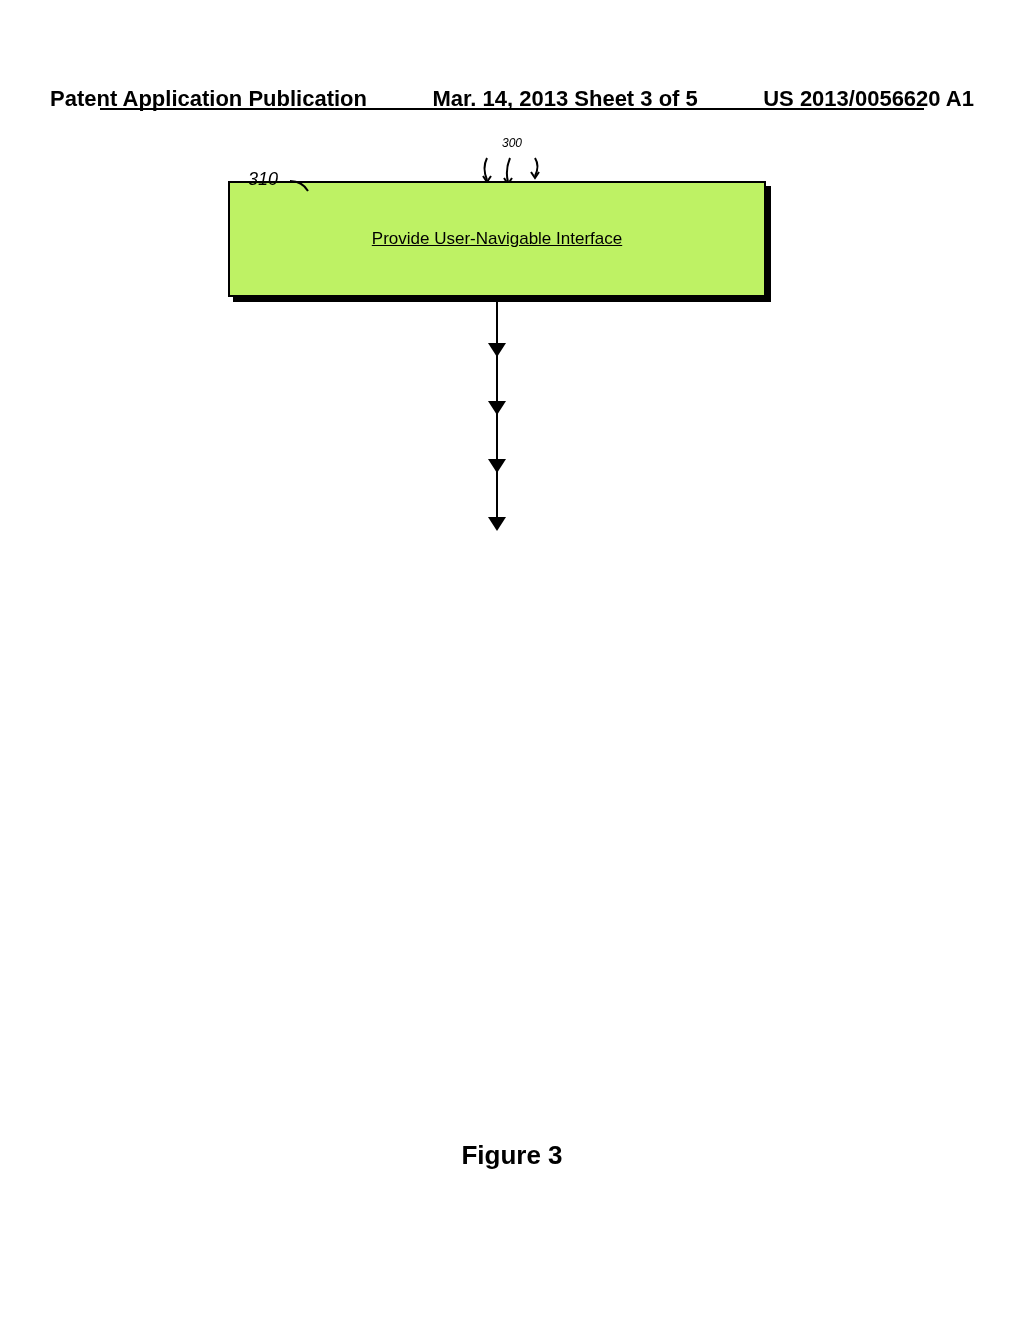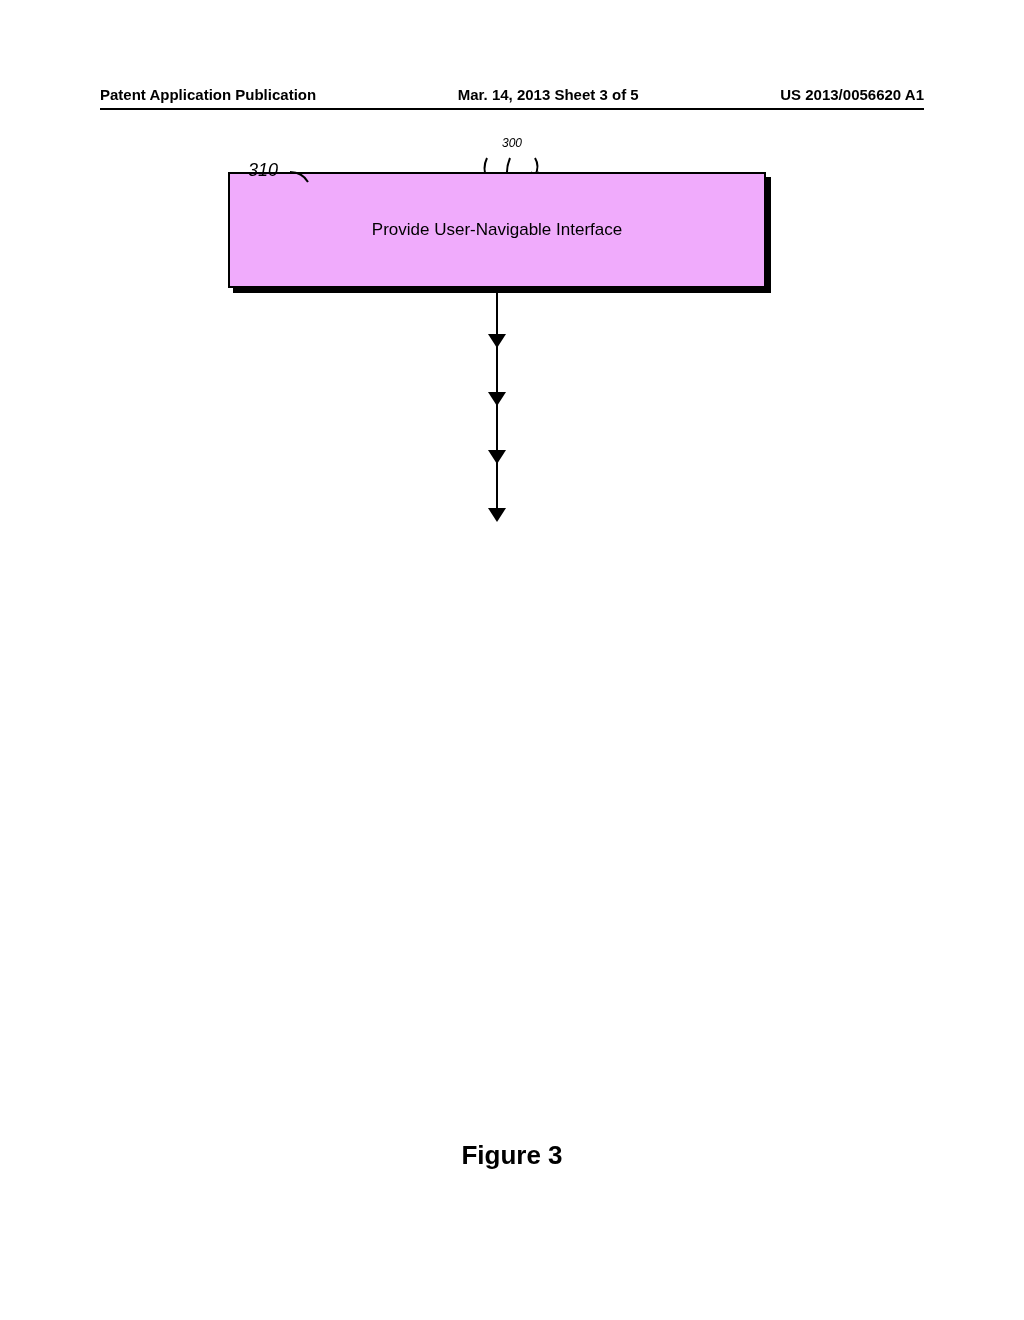--- a/index.html
+++ b/index.html
@@ -12,38 +12,39 @@
       height: 1320px;
       background: white;
       font-family: Arial, sans-serif;
       position: relative;
     }
     .header {
       position: absolute;
       top: 86px;
       left: 0;
       width: 100%;
-      padding: 0 100px;
+      padding: 0 50px;
       display: flex;
       justify-content: space-between;
-      font-size: 15px;
+      font-size: 22px;
       font-weight: bold;
     }
     .header-rule {
       position: absolute;
       top: 108px;
       left: 100px;
       right: 100px;
       border-top: 2px solid black;
     }
     .flowchart {
       position: absolute;
-      top: 172px;
+      top: 181px;
       left: 228px;
       width: 538px;
+      text-decoration: underline;
     }
     .figure-ref {
       position: absolute;
       top: 136px;
       left: 50%;
       transform: translateX(-50%);
       font-style: italic;
       font-size: 12px;
       text-align: right;
     }
@@ -67,21 +68,21 @@
       left: 20px;
     }
     .step-label-connector {
       position: absolute;
       top: -2px;
       left: 60px;
       width: 22px;
       height: 14px;
     }
     .step-box {
-      background: #f0abfc;
+      background: #bef264;
       border: 2px solid black;
       box-shadow: 5px 5px 0 black;
       width: 538px;
       height: 116px;
       display: flex;
       align-items: center;
       justify-content: center;
       font-size: 17px;
       padding: 16px;
       text-align: center;

